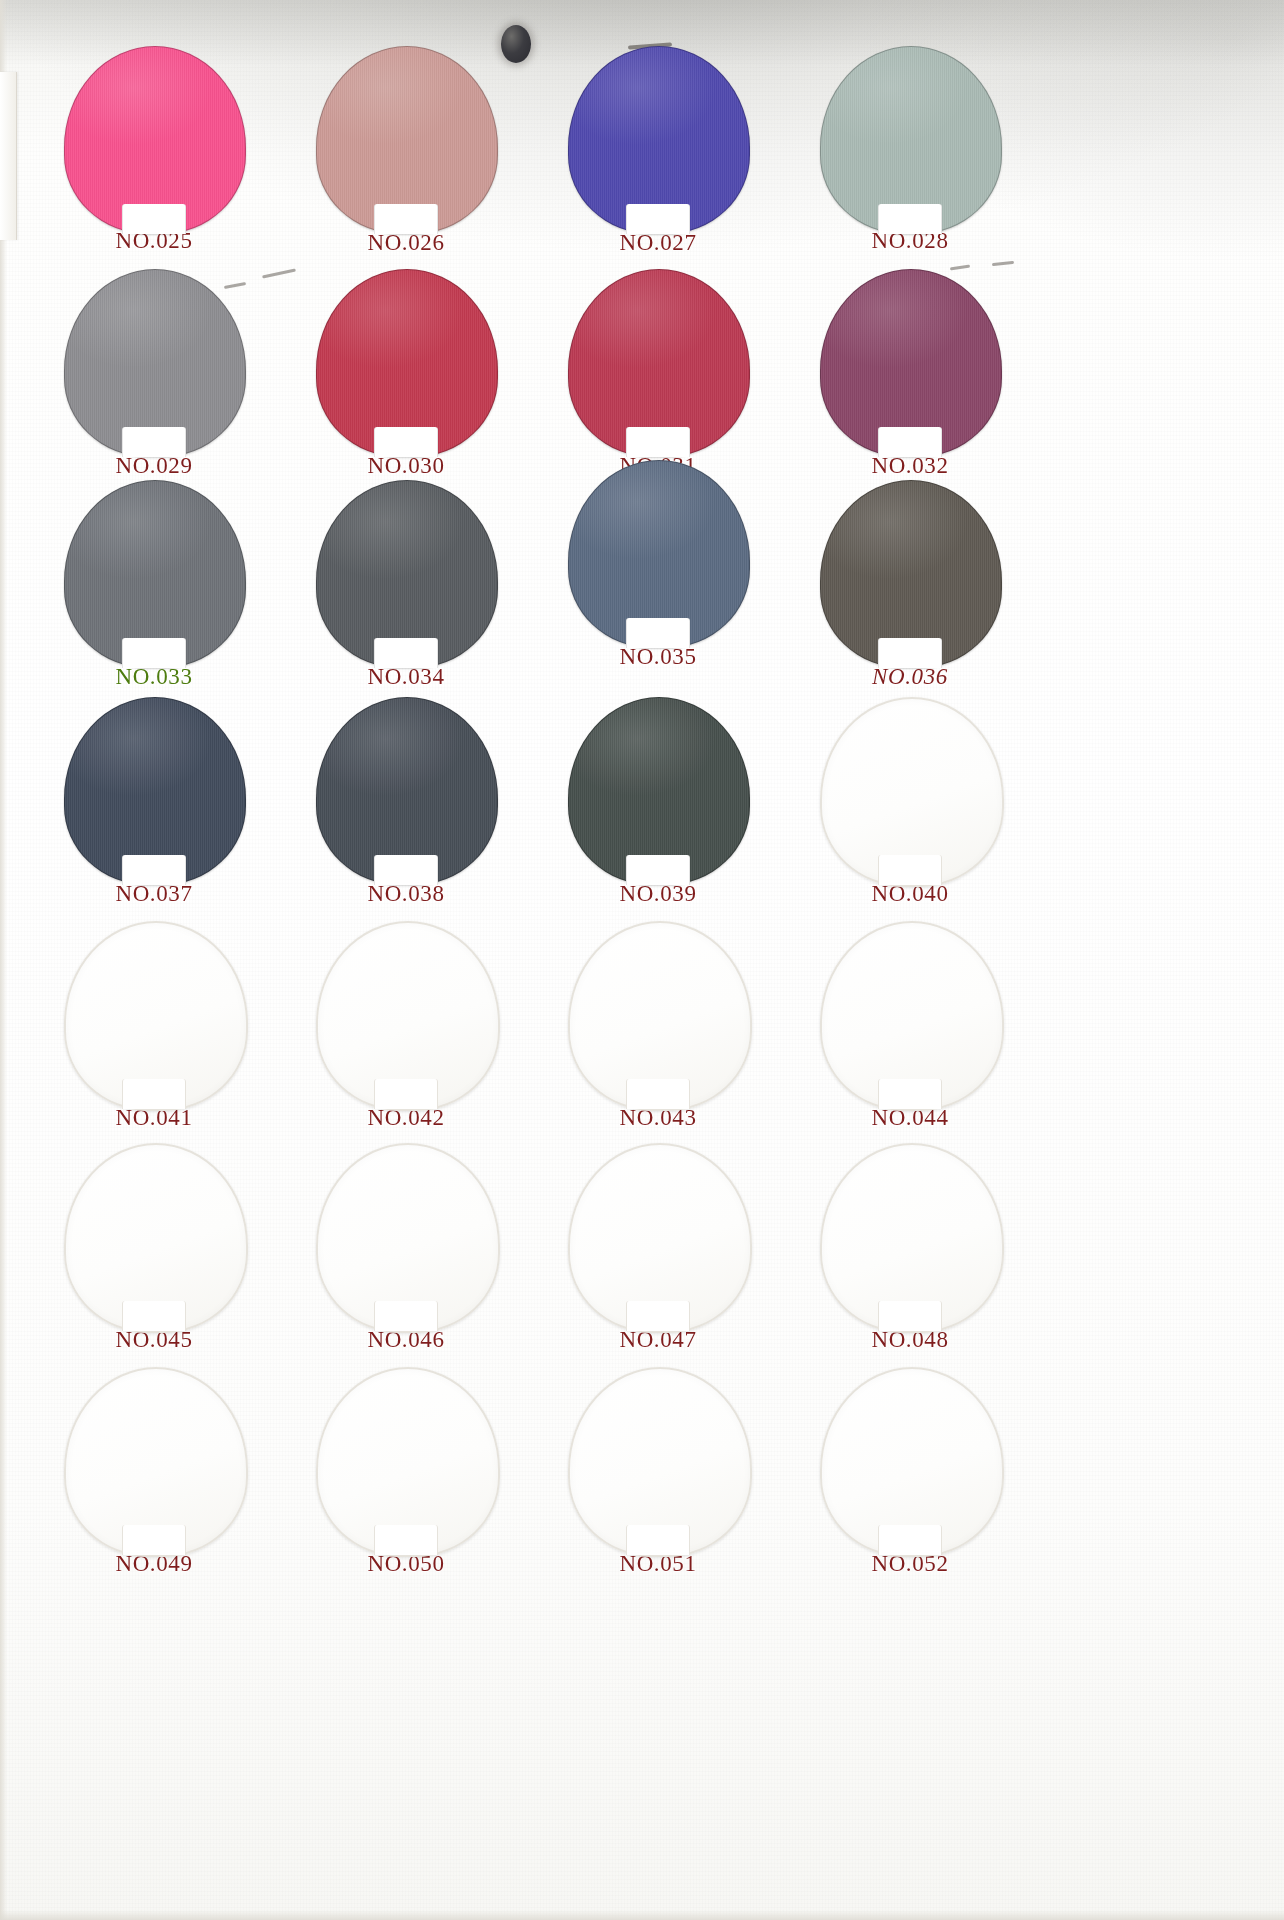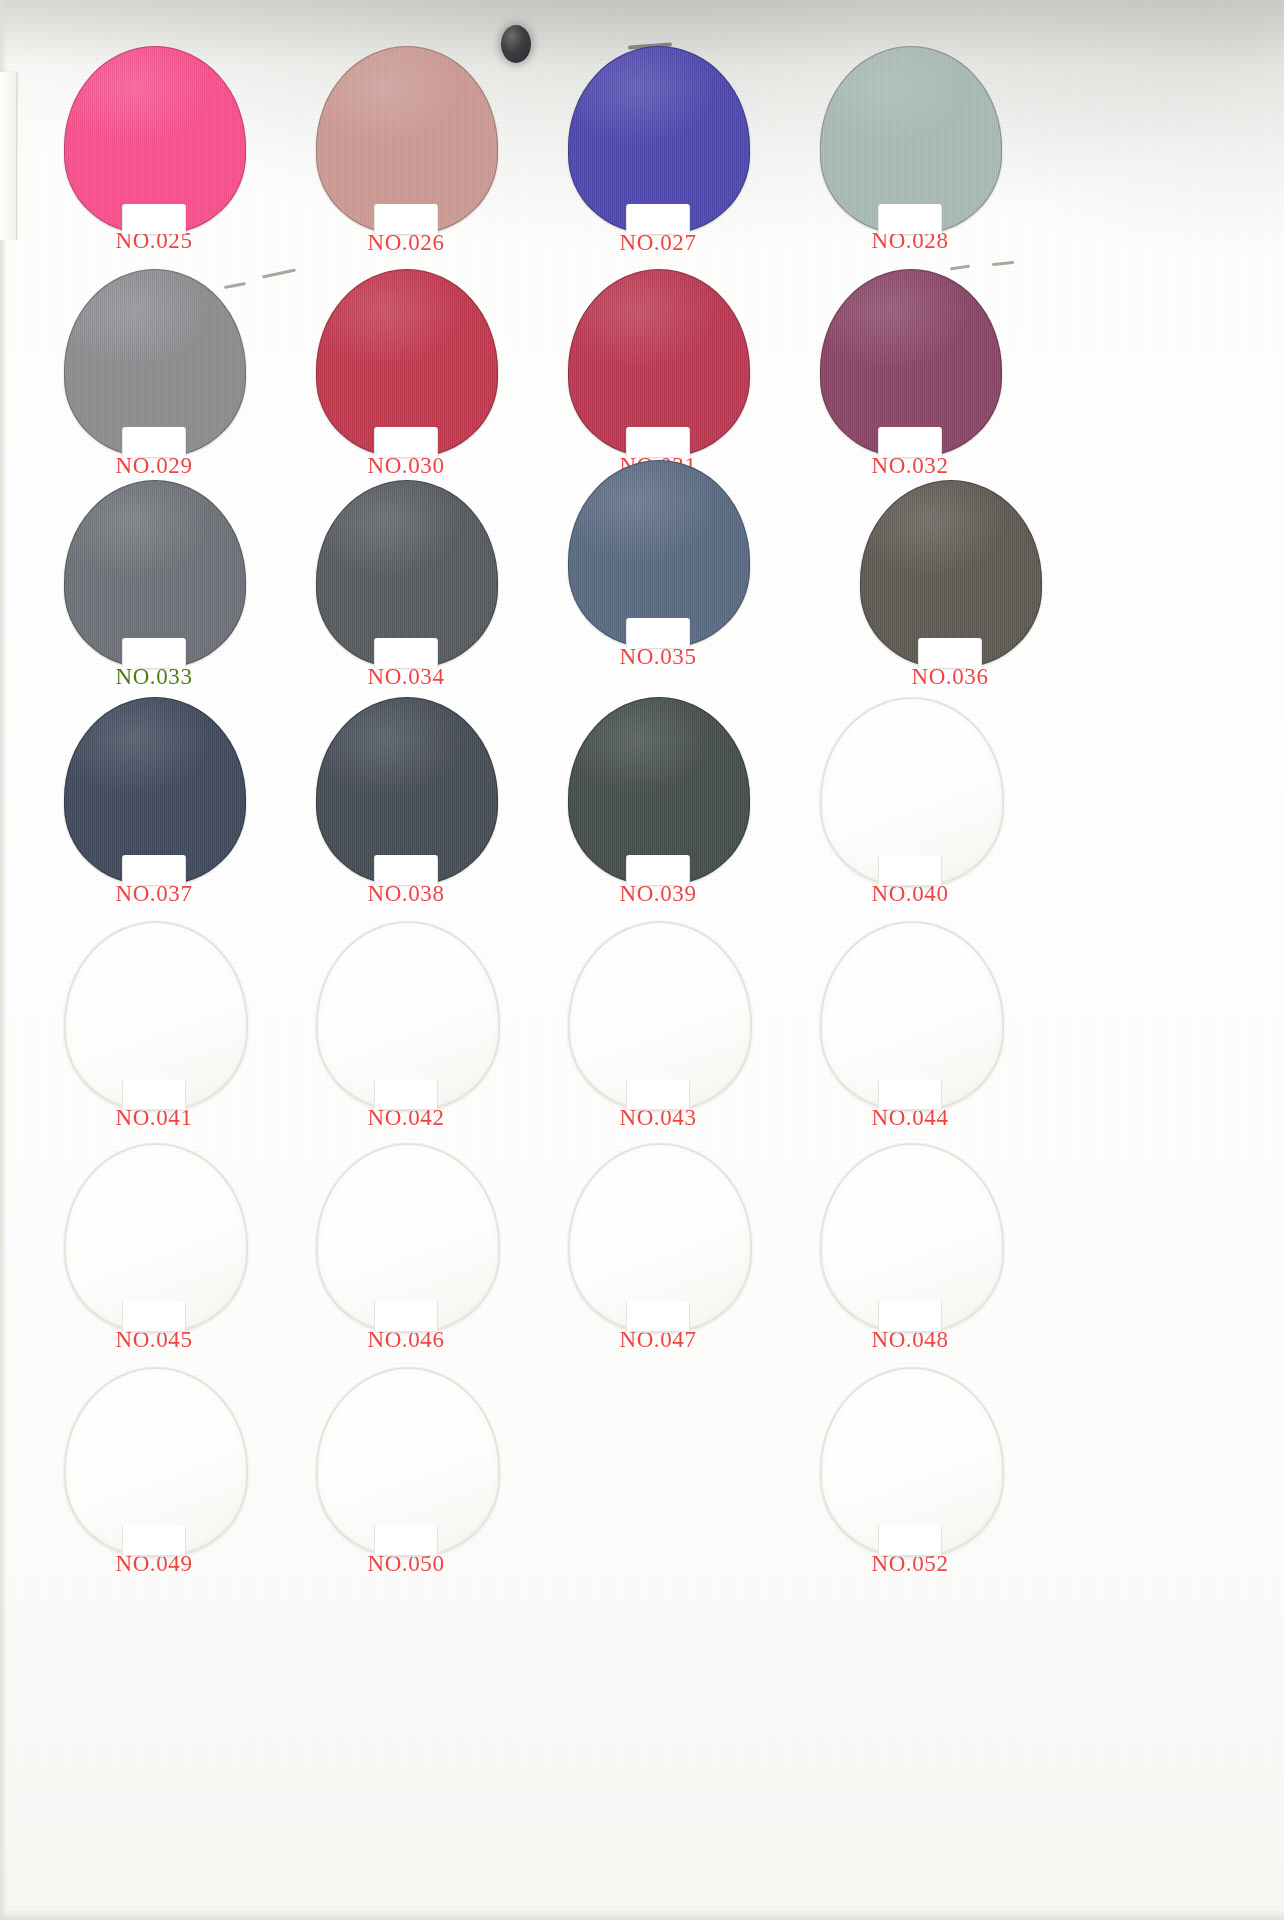--- a/index.html
+++ b/index.html
@@ -109,21 +109,21 @@
     border-radius:3px 3px 0 0;
     z-index:3;
   }
   .chip.empty + .notch{background:#ffffff;border-color:#e6e3dc;}
 
   .label{
     margin-top:2px;
     text-align:center;
     font-size:23px;
     letter-spacing:.6px;
-    color:#ef4444;
+    color:#7f1d1d;
     text-shadow:0 1px 0 rgba(255,255,255,.8);
     white-space:nowrap;
   }
   .label.faint{color:#4d7c0f;}
 </style>
 </head>
 <body>
 
 <div id="card"></div>
 <div id="grain"></div>
@@ -209,21 +209,21 @@
       </div>
       <div class="label" style="margin-top: -2px;">NO.034</div>
     </div>
     <div class="cell" style="left: 508px; top: 460px;">
       <div class="chip-wrap">
         <div class="chip filled" style="background: rgb(91, 107, 130);"></div>
         <div class="notch"></div>
       </div>
       <div class="label" style="margin-top: -2px;">NO.035</div>
     </div>
-    <div class="cell" style="left: 800px; top: 480px;">
+    <div class="cell" style="left: 760px; top: 480px; font-style: italic;">
       <div class="chip-wrap">
         <div class="chip filled" style="background: rgb(95, 90, 83);"></div>
         <div class="notch"></div>
       </div>
       <div class="label" style="margin-top: -2px;">NO.036</div>
     </div>
     <div class="cell" style="left: 4px; top: 697px;">
       <div class="chip-wrap">
         <div class="chip filled" style="background: rgb(65, 75, 92);"></div>
         <div class="notch"></div>
@@ -314,20 +314,27 @@
       </div>
       <div class="label" style="margin-top: -2px;">NO.049</div>
     </div>
     <div class="cell" style="left: 256px; top: 1367px;">
       <div class="chip-wrap">
         <div class="chip empty"></div>
         <div class="notch"></div>
       </div>
       <div class="label" style="margin-top: -2px;">NO.050</div>
     </div>
+    <div class="cell" style="left: 508px; top: 1367px;">
+      <div class="chip-wrap">
+        <div class="chip empty"></div>
+        <div class="notch"></div>
+      </div>
+      <div class="label" style="margin-top: -2px;">NO.051</div>
+    </div>
     <div class="cell" style="left: 760px; top: 1367px;">
       <div class="chip-wrap">
         <div class="chip empty"></div>
         <div class="notch"></div>
       </div>
       <div class="label" style="margin-top: -2px;">NO.052</div>
     </div>
   </div>
 
 </body></html>

